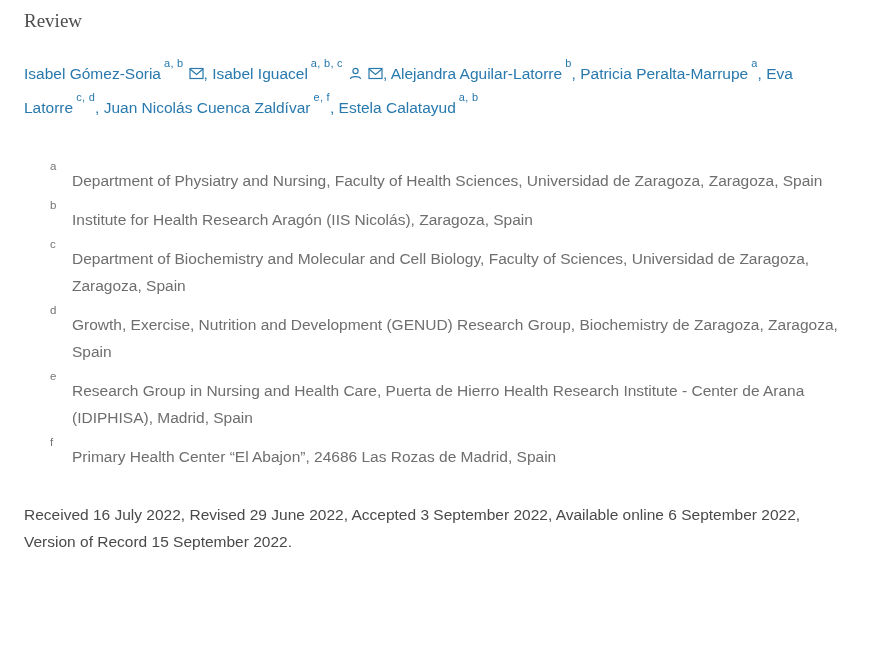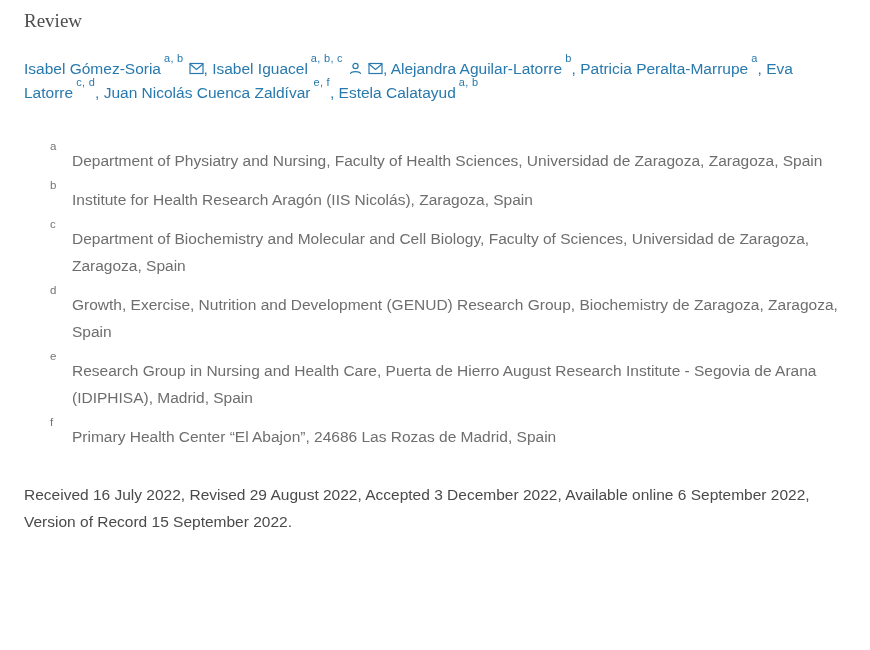--- a/index.html
+++ b/index.html
@@ -27,21 +27,21 @@
     line-height: 47px;
     color: var(--title-color);
     max-width: 782px;
     margin-top: 7px;
     letter-spacing: 0.2px;
   }
 
   .author-list {
     margin-top: 25px;
     font-size: 15.5px;
-    line-height: 19px;
+    line-height: 29px;
     color: var(--author-color);
     max-width: 810px;
   }
   .author {
     color: var(--author-color);
     cursor: pointer;
     white-space: normal;
   }
   .author-sup {
     font-size: 11px;
@@ -117,23 +117,23 @@
       <div class="aff-row">
         <span class="aff-label">c</span>
         <span class="aff-text">Department of Biochemistry and Molecular and Cell Biology, Faculty of Sciences, Universidad de Zaragoza, Zaragoza, Spain</span>
       </div>
       <div class="aff-row">
         <span class="aff-label">d</span>
         <span class="aff-text">Growth, Exercise, Nutrition and Development (GENUD) Research Group, Biochemistry de Zaragoza, Zaragoza, Spain</span>
       </div>
       <div class="aff-row">
         <span class="aff-label">e</span>
-        <span class="aff-text">Research Group in Nursing and Health Care, Puerta de Hierro August Research Institute - Segovia de Arana (IDIPHISA), Madrid, Spain</span>
+        <span class="aff-text">Research Group in Nursing and Health Care, Puerta de Hierro Health Research Institute - Center de Arana (IDIPHISA), Madrid, Spain</span>
       </div>
       <div class="aff-row">
         <span class="aff-label">f</span>
         <span class="aff-text">Primary Health Center “El Abajon”, 24686 Las Rozas de Madrid, Spain</span>
       </div>
     </div>
 
-  <p class="dates">Received 16 July 2022, Revised 29 August 2022, Accepted 3 December 2022, Available online 6 September 2022, Version of Record 15 September 2022.</p>
+  <p class="dates">Received 16 July 2022, Revised 29 June 2022, Accepted 3 September 2022, Available online 6 September 2022, Version of Record 15 September 2022.</p>
 
 </div>
 
 </body></html>

